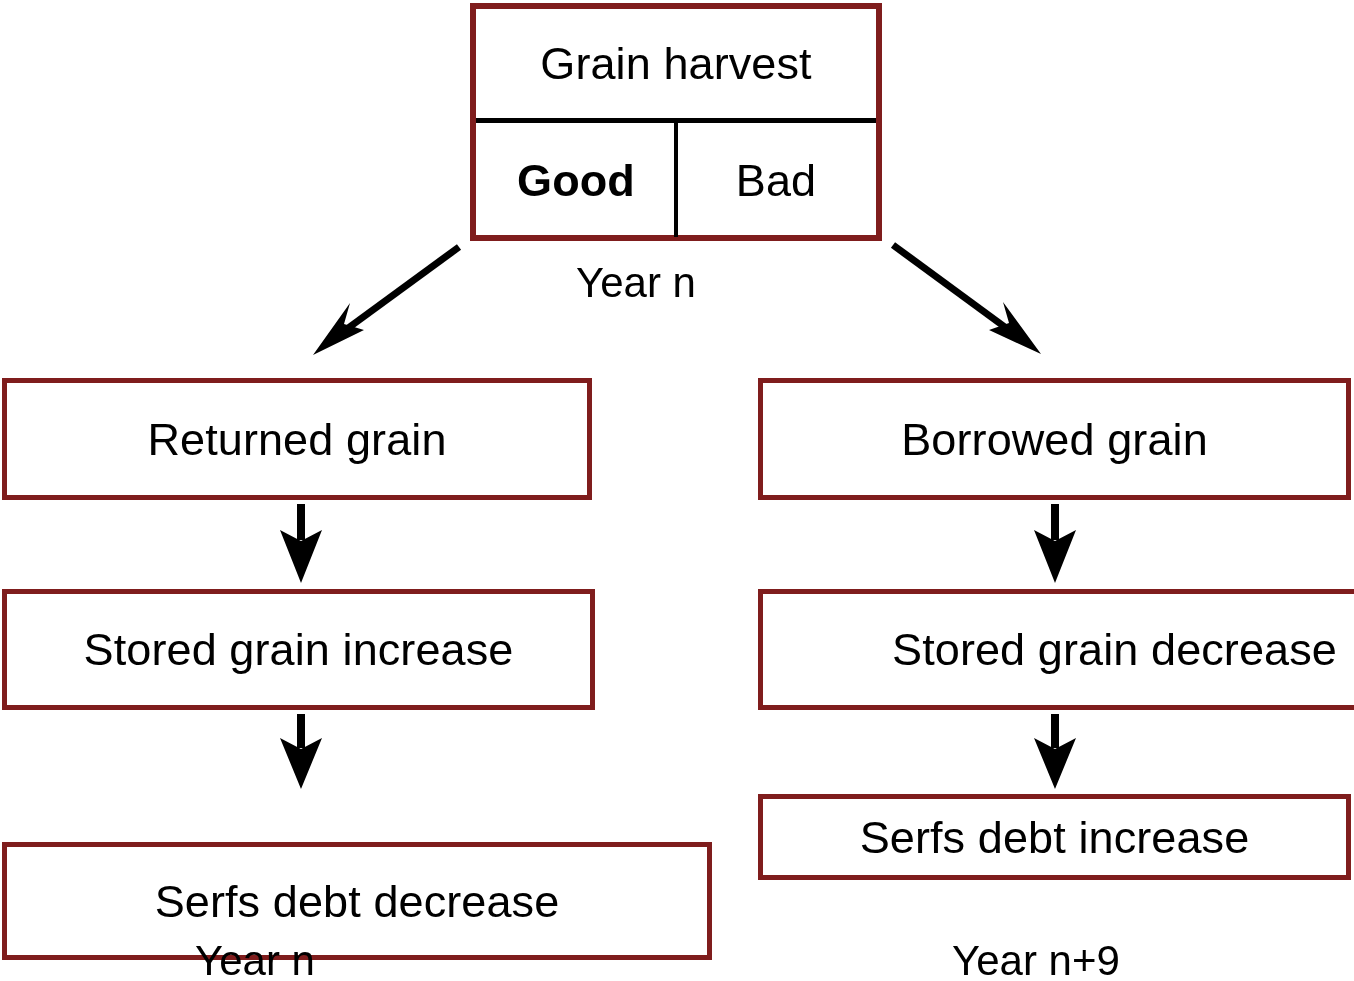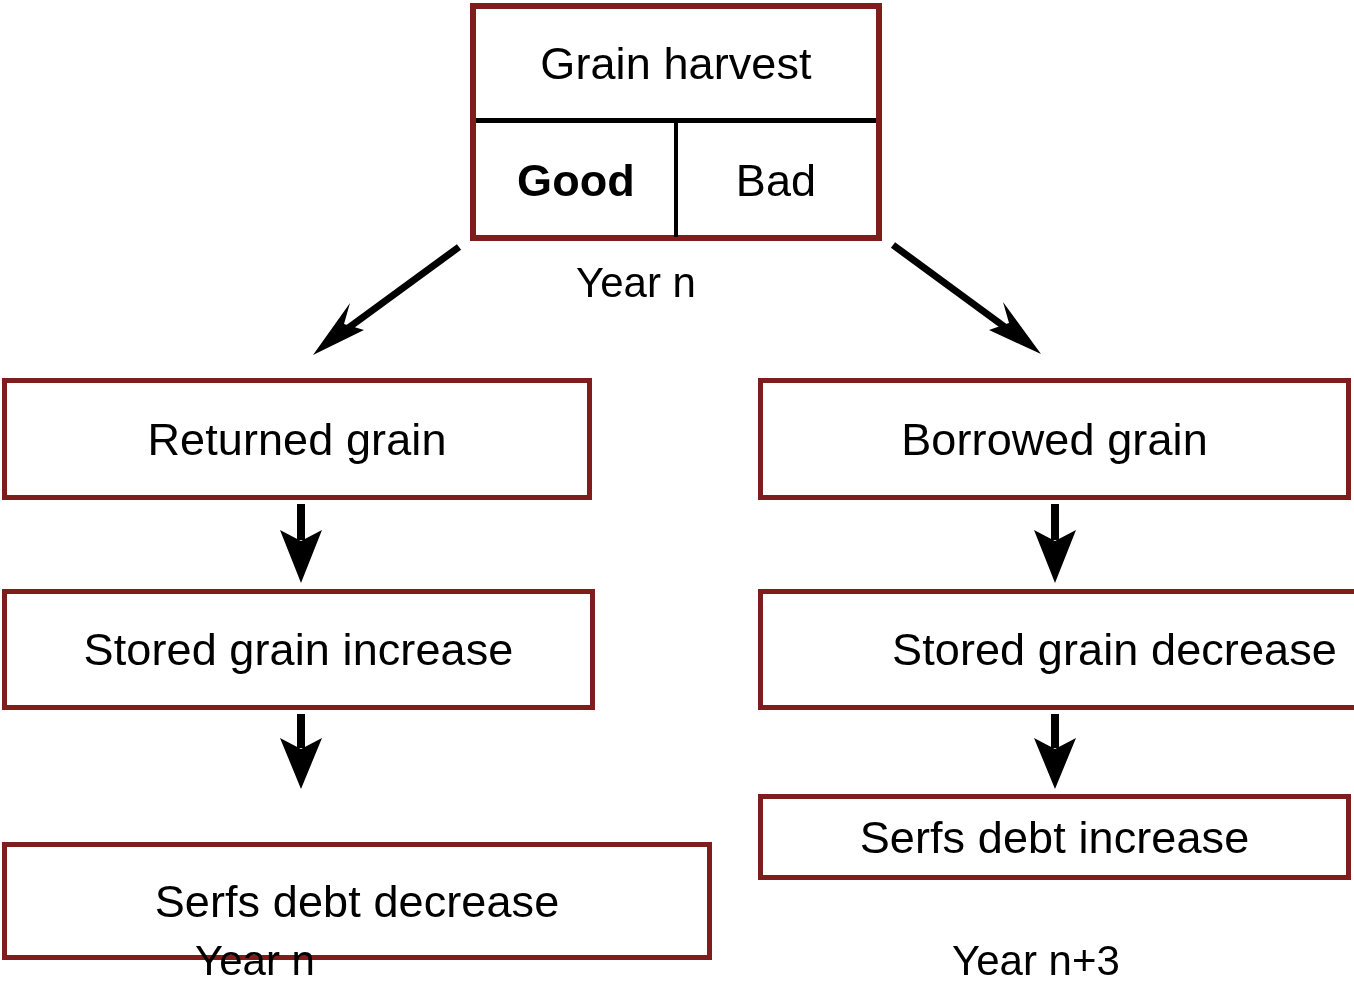--- a/index.html
+++ b/index.html
@@ -188,15 +188,15 @@
   </div>
 
   <div class="node" id="box-stored-decrease">
     <span class="node-label">Stored grain decrease</span>
   </div>
 
   <div class="node" id="box-serfs-increase">
     <span class="node-label">Serfs debt increase</span>
   </div>
 
-  <div class="caption" id="caption-right-year">Year n+3</div>
+  <div class="caption" id="caption-right-year">Year n+9</div>
 
 </div>
 
 </body></html>

